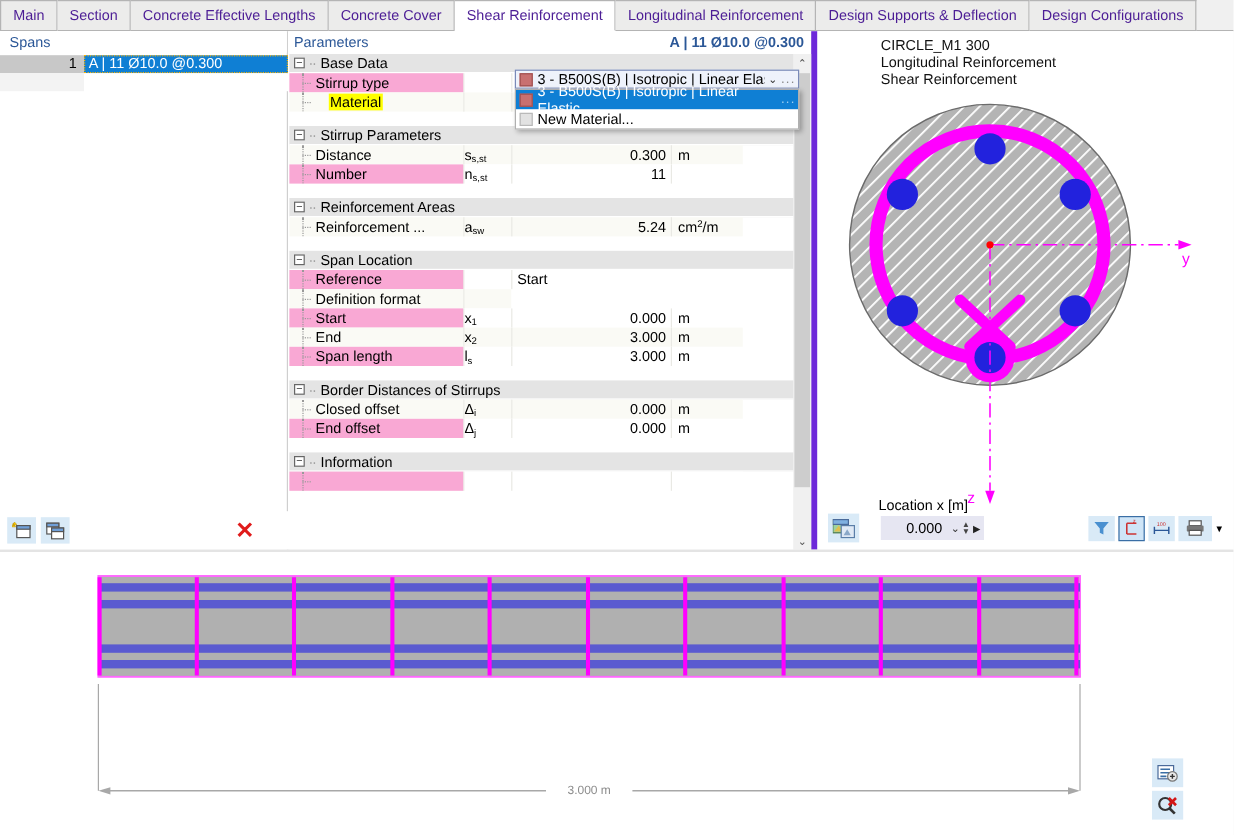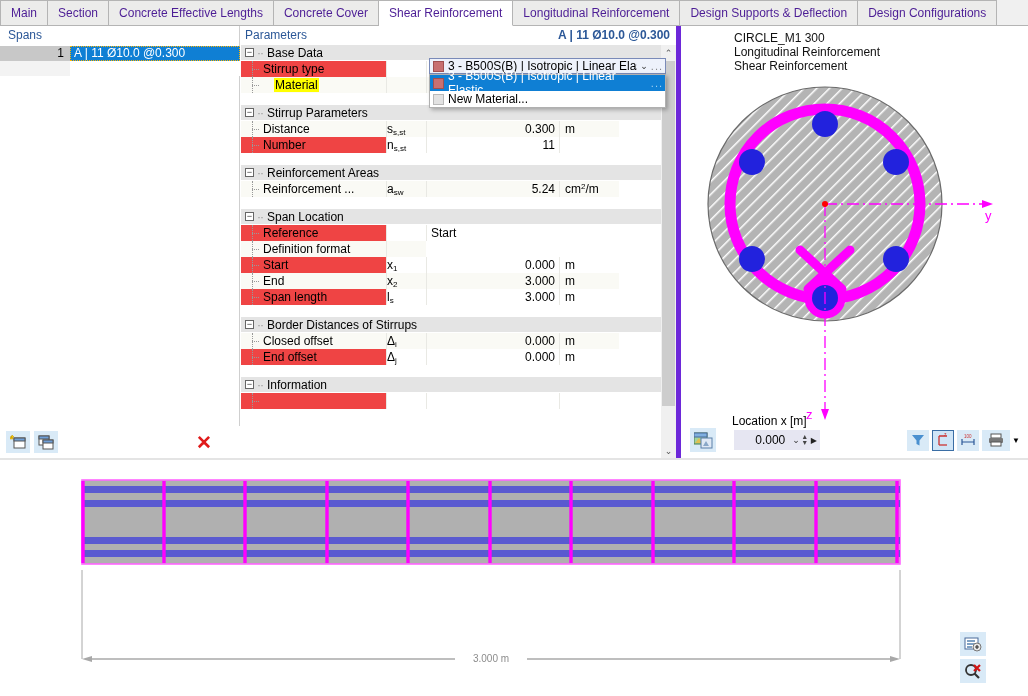--- a/index.html
+++ b/index.html
@@ -88,21 +88,21 @@
   }
   .expander {
     width: 9px; height: 9px; border: 1px solid #666; background:#fff;
     display:inline-flex; align-items:center; justify-content:center;
     font-size: 9px; line-height: 7px; margin-right: 3px; color:#333; cursor:pointer;
   }
   .grp .dots { color:#999; margin-right: 4px; letter-spacing:-1px; }
   .row { display: flex; height: 16px; align-items: stretch; font-size: 12px; }
   .row.alt .c-name, .row.alt .c-sym, .row.alt .c-val, .row.alt .c-unit, .row.alt .c-rest { background: #fafaf5; }
   .c-name {
-    width: 145px; background:#ef4444; padding-left: 22px; position: relative;
+    width: 145px; background:#f9a8d4; padding-left: 22px; position: relative;
     line-height: 16px; white-space: nowrap; overflow: hidden;
   }
   .c-name::before {
     content: ""; position: absolute; left: 11px; top: 8px; width: 7px;
     border-top: 1px dotted #999;
   }
   .c-name::after {
     content:""; position:absolute; left:11px; top:0; bottom:0; border-left:1px dotted #999;
   }
   .c-sym { width: 40px; background:#fff; line-height:16px; border-left:1px solid #e9e9e4; }

